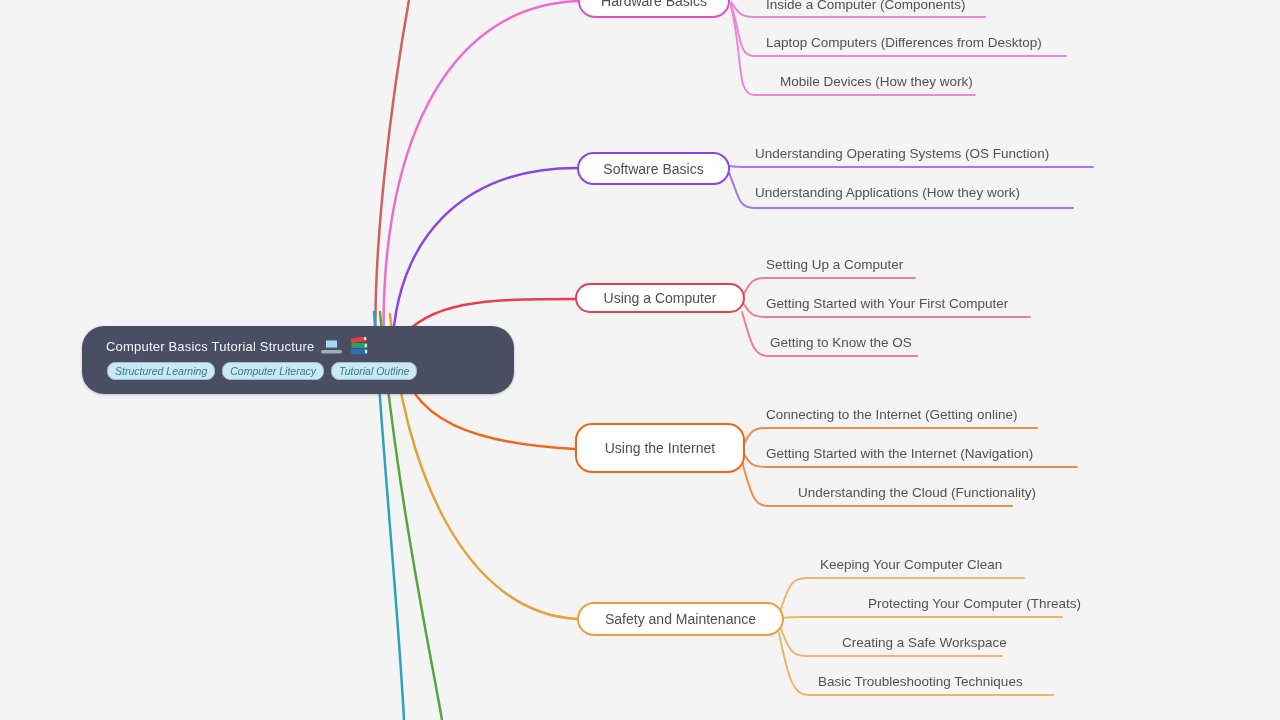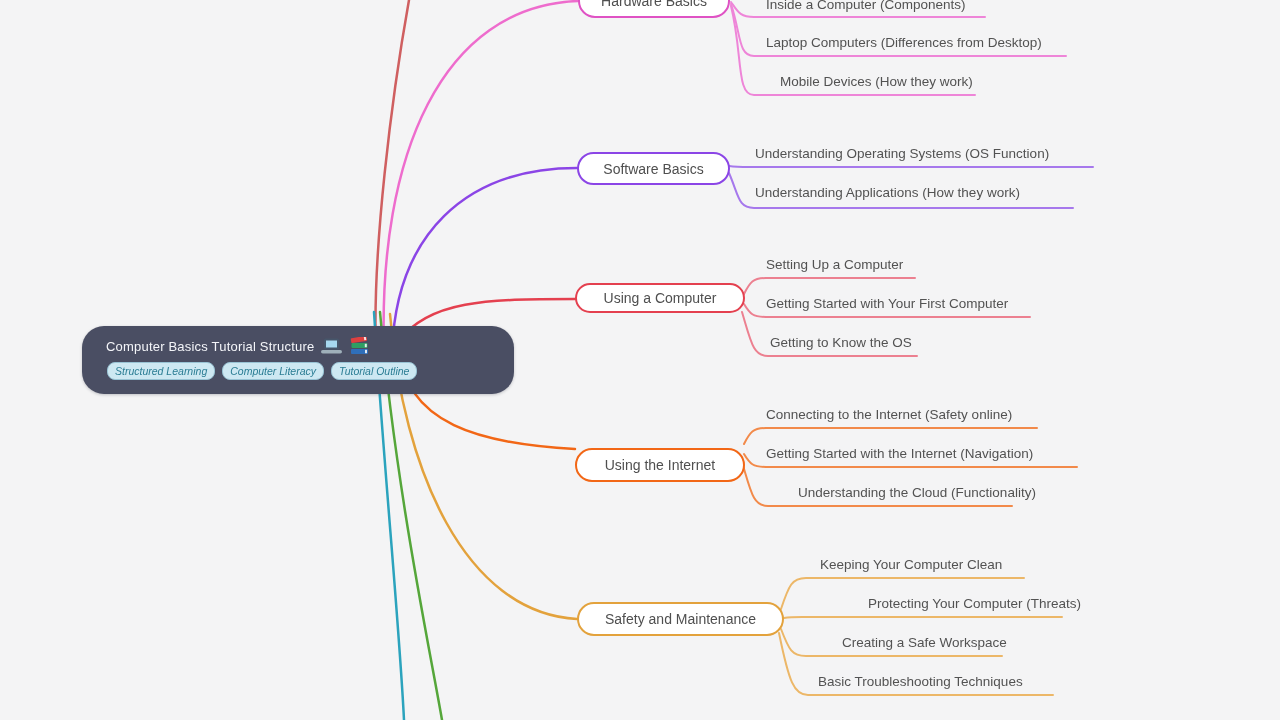--- a/index.html
+++ b/index.html
@@ -15,21 +15,21 @@
   .node{
     position:absolute;z-index:3;background:#ffffff;
     border:2px solid #999;border-radius:17px;
     display:flex;align-items:center;justify-content:center;
     font-size:14px;color:#4f4f4f;box-sizing:border-box;
     white-space:nowrap;
   }
   .node.hw{left:578px;top:-16px;width:152px;height:34px;border-color:#df52c4;}
   .node.sw{left:577px;top:152px;width:153px;height:33px;border-color:#8b45e6;}
   .node.uc{left:575px;top:283px;width:170px;height:30px;border-color:#e4404f;}
-  .node.ui{left:575px;top:448px;width:170px;height:34px;border-color:#f26716;}
+  .node.ui{left:575px;top:423px;width:170px;height:50px;border-color:#f26716;}
   .node.sm{left:577px;top:602px;width:207px;height:34px;border-color:#e3a23c;}
 
   
   .child{
     position:absolute;z-index:3;height:18px;line-height:18px;
     font-size:13.5px;color:#525252;white-space:nowrap;
   }
 
   
   .root{
@@ -139,21 +139,21 @@
   <div class="child" style="left:766px;top:34px;">Laptop Computers (Differences from Desktop)</div>
   <div class="child" style="left:770px;top:73px;margin-left:10px;">Mobile Devices (How they work)</div>
 
   <div class="child" style="left:755px;top:145px;">Understanding Operating Systems (OS Function)</div>
   <div class="child" style="left:755px;top:184px;">Understanding Applications (How they work)</div>
 
   <div class="child" style="left:766px;top:256px;">Setting Up a Computer</div>
   <div class="child" style="left:766px;top:295px;">Getting Started with Your First Computer</div>
   <div class="child" style="left:770px;top:334px;">Getting to Know the OS</div>
 
-  <div class="child" style="left:766px;top:406px;">Connecting to the Internet (Safety online)</div>
+  <div class="child" style="left:766px;top:406px;">Connecting to the Internet (Getting online)</div>
   <div class="child" style="left:766px;top:445px;">Getting Started with the Internet (Navigation)</div>
   <div class="child" style="left:770px;top:484px;margin-left:28px;">Understanding the Cloud (Functionality)</div>
 
   <div class="child" style="left:820px;top:556px;">Keeping Your Computer Clean</div>
   <div class="child" style="left:868px;top:595px;">Protecting Your Computer (Threats)</div>
   <div class="child" style="left:822px;top:634px;margin-left:20px;">Creating a Safe Workspace</div>
   <div class="child" style="left:818px;top:673px;">Basic Troubleshooting Techniques</div>
 
 </div>
 

